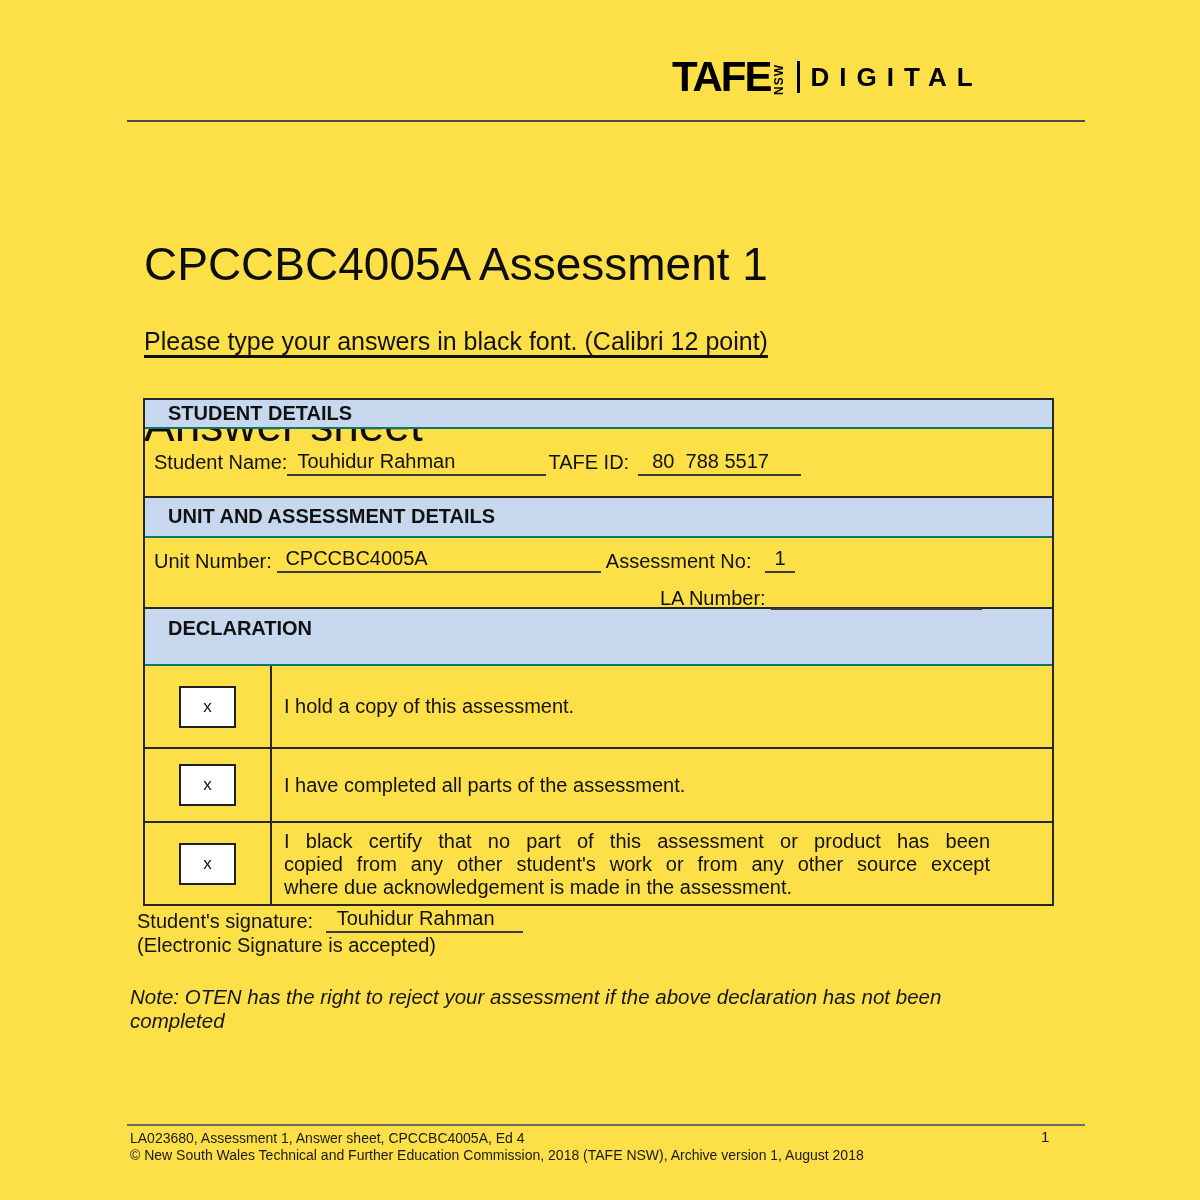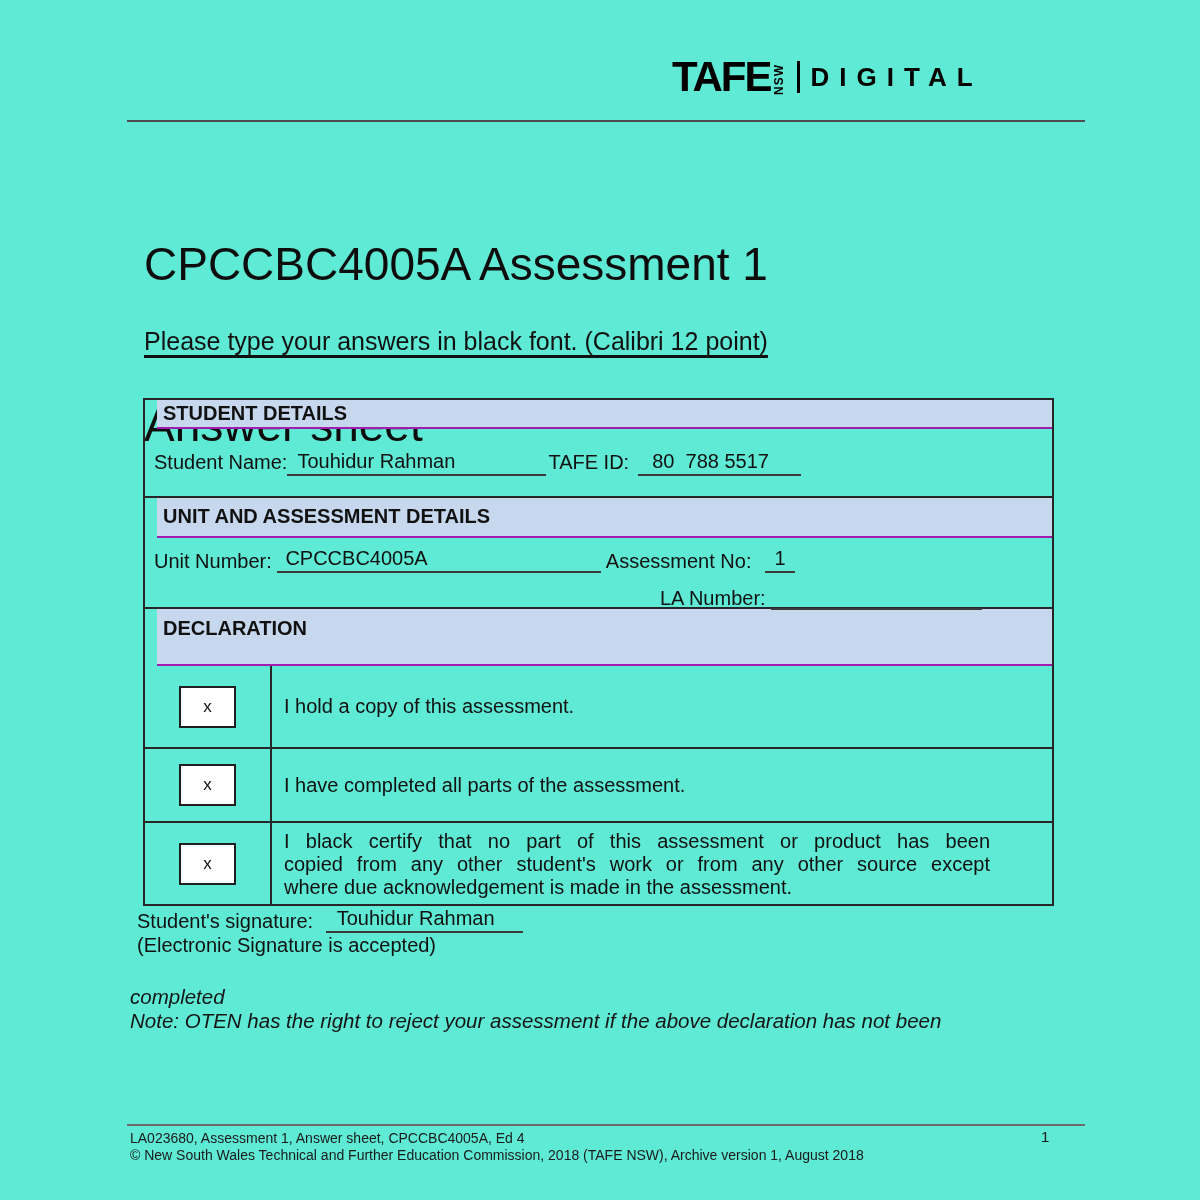--- a/index.html
+++ b/index.html
@@ -1,17 +1,17 @@
 <!DOCTYPE html>
 <html><head>
 <meta charset="utf-8">
 <style>
   html,body { margin:0; padding:0; background:#ffffff; }
   .page {
-    position:relative; width:1200px; height:1200px; background:#5eead4;
+    position:relative; width:1200px; height:1200px; background:#fde047;
     font-family:"Liberation Sans", sans-serif; color:#111; overflow:hidden;
   }
 
   
   .logo { position:absolute; top:54px; left:672px; display:flex; align-items:center; height:46px; }
   .logo-tafe { font-size:42px; font-weight:800; letter-spacing:-2px; line-height:1; color:#000; }
   .logo-nsw {
     writing-mode:vertical-rl; transform:rotate(180deg);
     font-size:12px; font-weight:700; letter-spacing:1px; color:#000;
     height:36px; margin-left:2px; line-height:1;
@@ -28,21 +28,21 @@
     position:absolute; left:144px; top:327px; font-size:25px; font-weight:400;
     text-decoration:underline; text-decoration-thickness:3px; text-underline-offset:5px;
   }
 
   
   .doc-table {
     position:absolute; left:143px; top:398px; width:911px;
     border:2px solid #262626; box-sizing:border-box; font-size:20px;
   }
   .doc-table * { box-sizing:border-box; }
-  .t-head { background:#c7d8ee; border-bottom:2px solid #a21caf; font-weight:700; padding-left:6px;margin-left:12px; }
+  .t-head { background:#c7d8ee; border-bottom:2px solid #0f766e; font-weight:700; padding-left:23px; }
   .t-head.h1 { height:29px; display:flex; align-items:center; }
   .t-head.h2 { height:40px; padding-top:7px; }
   .t-head.h3 { height:57px; padding-top:8px; }
 
   .fill { display:inline-block; border-bottom:2px solid #3a3a3a; white-space:pre; vertical-align:bottom; height:26px; }
 
   .row-student { height:69px; border-bottom:2px solid #262626; display:flex; align-items:center; padding-left:9px; }
   .fill.name   { width:259px; padding-left:10px; }
   .lbl-tafeid  { margin-left:2px; }
   .fill.tafeid { width:163px; padding-left:14px; margin-left:9px; }
@@ -160,22 +160,22 @@
 
   <div class="sig">
     <div>
       <span>Student's signature:</span>
       <span class="fill sigfill">Touhidur Rahman</span>
     </div>
     <div class="sig-line2">(Electronic Signature is accepted)</div>
   </div>
 
   <div class="note">
+    <div>Note: OTEN has the right to reject your assessment if the above declaration has not been</div>
     <div>completed</div>
-    <div>Note: OTEN has the right to reject your assessment if the above declaration has not been</div>
   </div>
 
   <div class="rule-bottom"></div>
   <div class="footer-line1">LA023680, Assessment 1, Answer sheet, CPCCBC4005A, Ed 4</div>
   <div class="footer-line2">© New South Wales Technical and Further Education Commission, 2018 (TAFE NSW), Archive version 1, August 2018</div>
   <div class="page-num">1</div>
 
 </div>
 
 </body></html>

